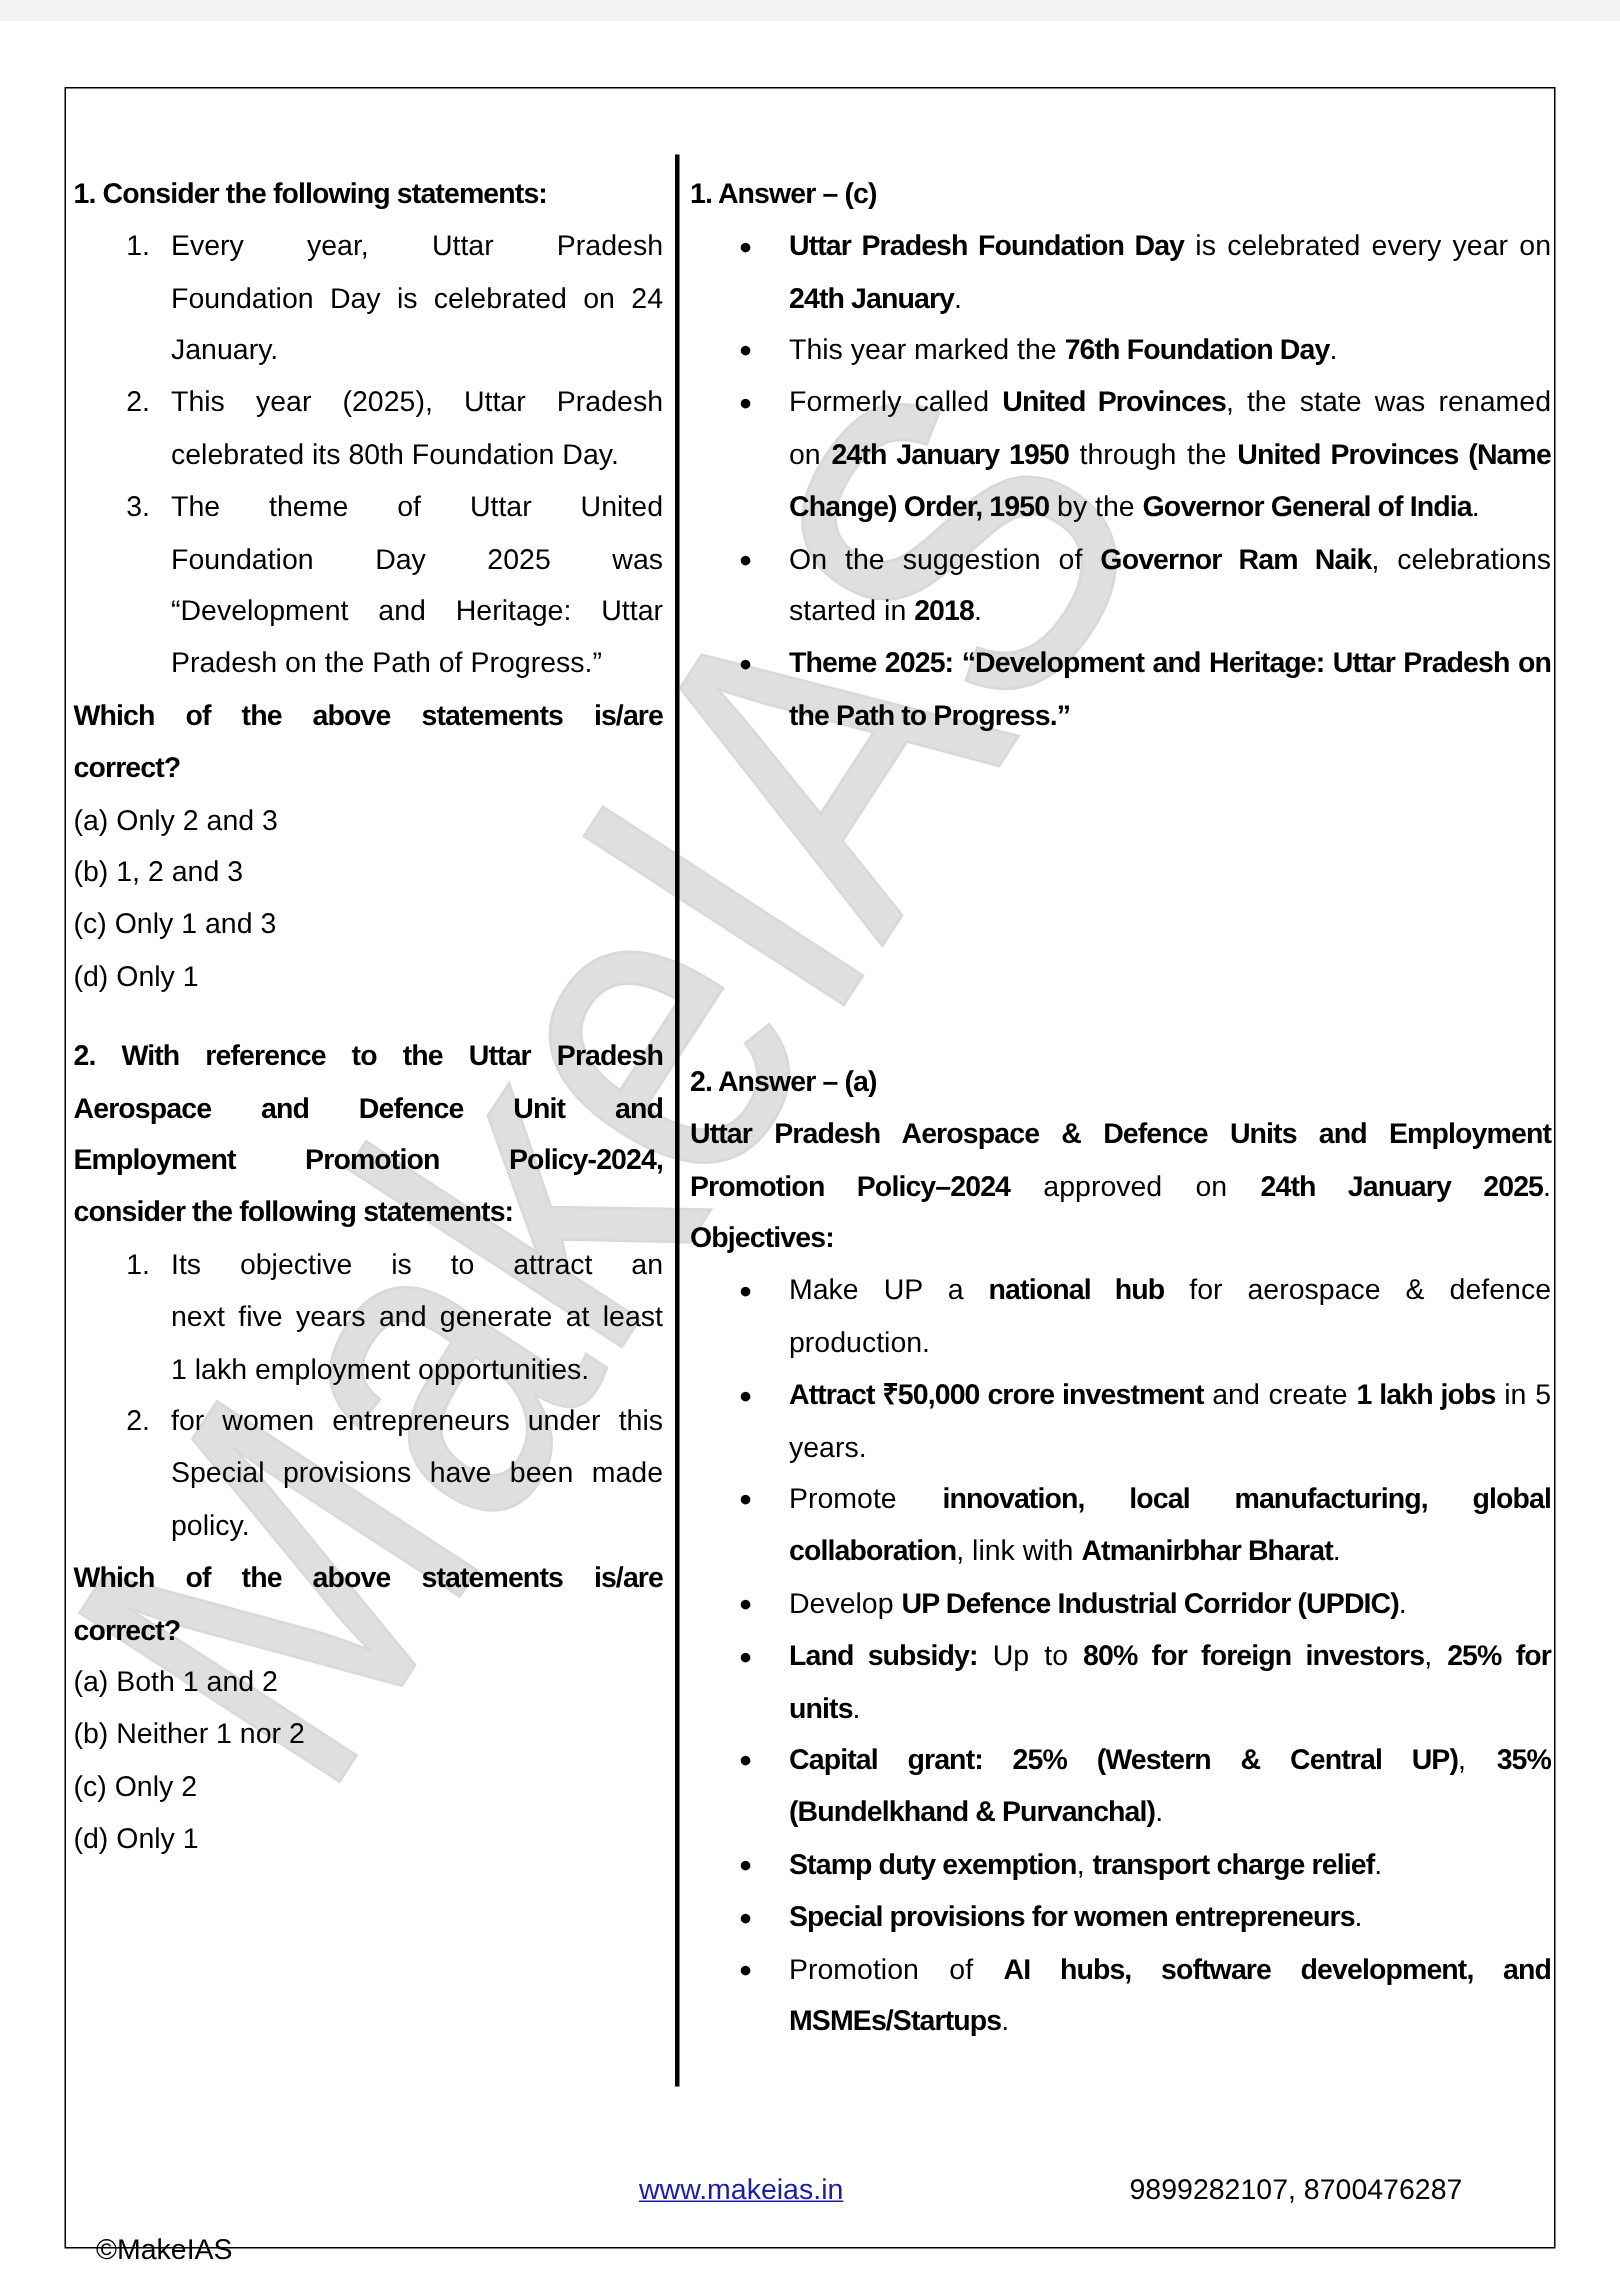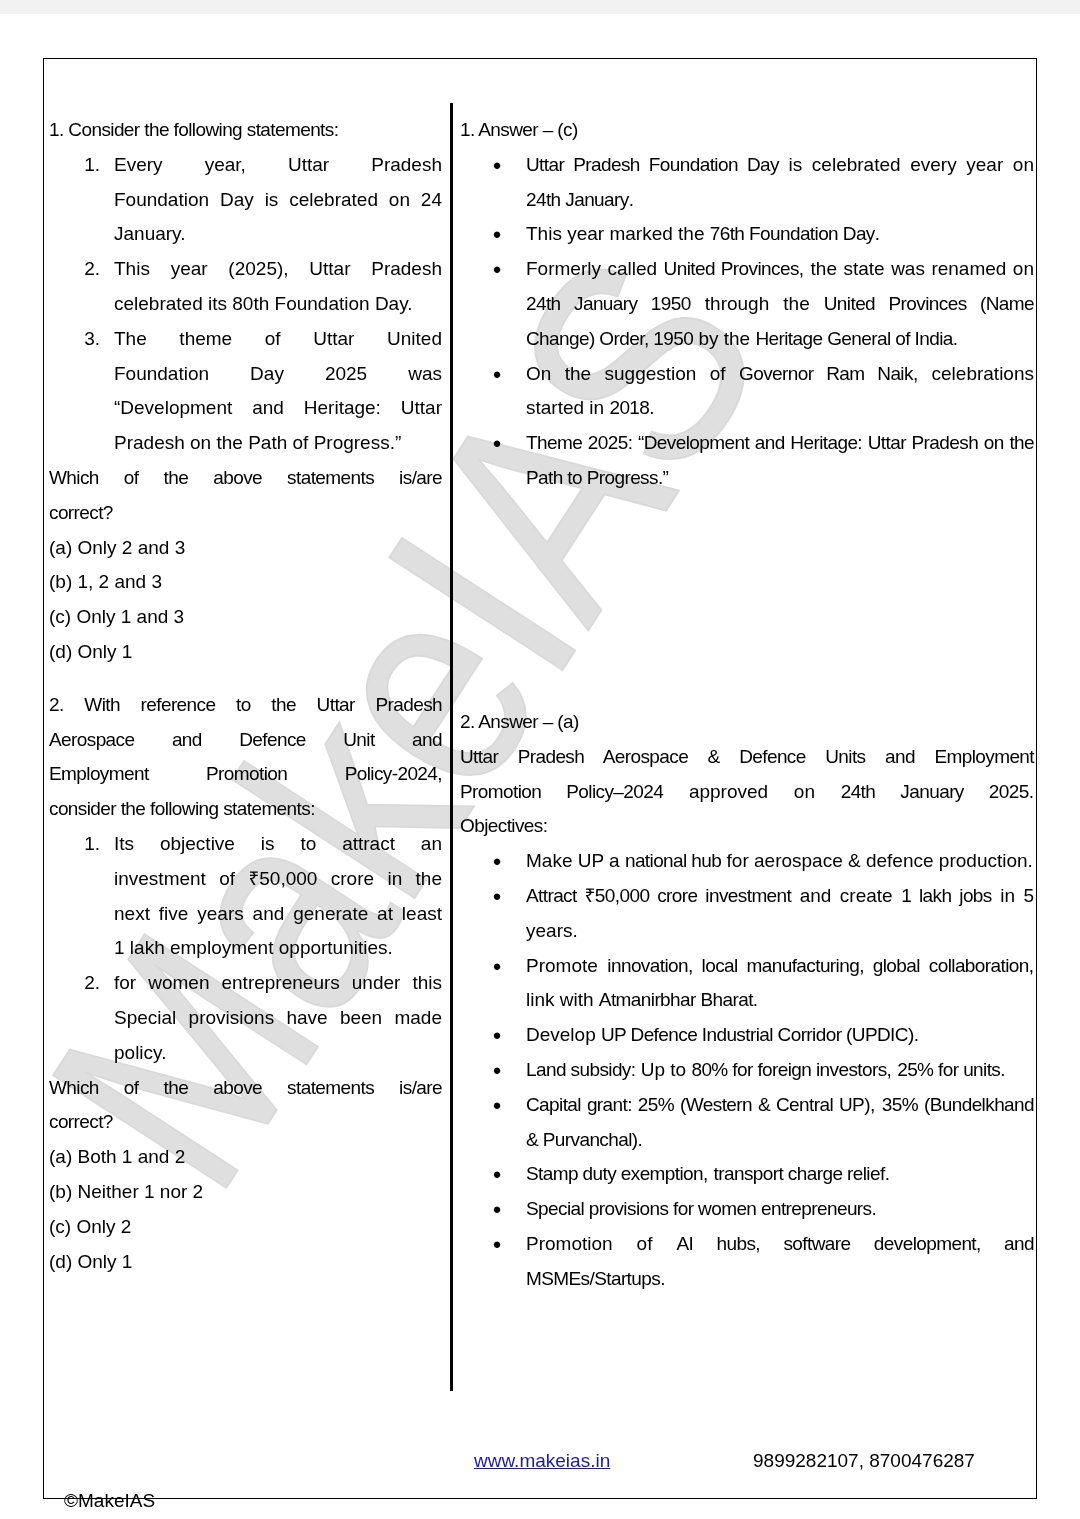--- a/index.html
+++ b/index.html
@@ -5,32 +5,32 @@
   * { box-sizing: border-box; margin: 0; padding: 0; }
   html, body { width: 1080px; height: 1519px; background: #ffffff; overflow: hidden; }
   body { font-family: "Liberation Sans", sans-serif; color: #000; position: relative; }
   .topbar { position: absolute; left: 0; top: 0; width: 1080px; height: 14px; background: #f2f2f2; }
   .page-frame { position: absolute; left: 43px; top: 58px; width: 994px; height: 1441px; border: 1px solid #000; }
   .divider { position: absolute; left: 450px; top: 103px; width: 3px; height: 1288px; background: #000; }
   .watermark { position: absolute; left: 0; top: 0; width: 1080px; height: 1519px; pointer-events: none; z-index: 0; }
   .col { position: absolute; z-index: 1; font-size: 19px; line-height: 34.8px; }
   .col-left { left: 49px; top: 113px; width: 393px; }
   .col-right { left: 460px; top: 113px; width: 574px; }
-  .b { font-weight: normal; letter-spacing: -0.6px; }
+  .b { font-weight: bold; letter-spacing: -0.6px; }
   .stmt { display: flex; }
   .stmt .num { width: 65px; flex: none; text-align: right; padding-right: 14px; }
   .stmt .txt { flex: 1; text-align: justify; }
   .bul { display: flex; }
   .bul .dot { width: 66px; flex: none; text-align: center; padding-left: 8px; font-size: 15px; }
   .bul .txt { flex: 1; text-align: justify; }
   .line-full { text-align: justify; text-align-last: justify; }
   .gap { height: 18px; }
   .footer { position: absolute; top: 1450px; font-size: 19px; z-index: 1; }
   .f-copy { left: 64px; margin-top: 40px; }
-  .f-link { left: 426px; color: #1a0dab; text-decoration: underline; color: #1c1ca8; margin-left: 48px; }
+  .f-link { left: 426px; color: #1a0dab; text-decoration: underline; color: #1c1ca8; }
   .f-phone { left: 753px; }
 </style>
 </head>
 <body>
 
 <div class="topbar"></div>
 <div class="page-frame"></div>
 
 <svg class="watermark" viewBox="0 0 1080 1519">
   <text x="0" y="0" transform="translate(215 1205) rotate(-57)" font-family="Liberation Sans, sans-serif" font-size="300" fill="#d9d9d9" fill-opacity="0.85" stroke="#d9d9d9" stroke-width="2" textLength="1020" lengthAdjust="spacingAndGlyphs">MakeIAS</text>
@@ -82,21 +82,20 @@
         <div class="b line-full">2. With reference to the Uttar Pradesh</div>
         <div class="b line-full">Aerospace and Defence Unit and</div>
         <div class="b line-full">Employment Promotion Policy-2024,</div>
         <div class="b">consider the following statements:</div>
       </div>
     <div id="q2-stmts">
         <div class="stmt">
           <span class="num">1.</span>
           <span class="txt">
             <div class="line-full">Its objective is to attract an</div>
-            <div class="line-full">investment of ₹50,000 crore in the</div>
             <div class="line-full">next five years and generate at least</div>
             <div>1 lakh employment opportunities.</div>
           </span>
         </div>
         <div class="stmt">
           <span class="num">2.</span>
           <span class="txt">
             <div class="line-full">for women entrepreneurs under this</div>
             <div class="line-full">Special provisions have been made</div>
             <div>policy.</div>
@@ -121,21 +120,21 @@
         <div class="bul">
           <span class="dot">●</span>
           <span class="txt"><span class="b">Uttar Pradesh Foundation Day</span><span> is celebrated every year on </span><span class="b">24th January</span><span>.</span></span>
         </div>
         <div class="bul">
           <span class="dot">●</span>
           <span class="txt"><span>This year marked the </span><span class="b">76th Foundation Day</span><span>.</span></span>
         </div>
         <div class="bul">
           <span class="dot">●</span>
-          <span class="txt"><span>Formerly called </span><span class="b">United Provinces</span><span>, the state was renamed on </span><span class="b">24th January 1950</span><span> through the </span><span class="b">United Provinces (Name Change) Order, 1950</span><span> by the </span><span class="b">Heritage General of India</span><span>.</span></span>
+          <span class="txt"><span>Formerly called </span><span class="b">United Provinces</span><span>, the state was renamed on </span><span class="b">24th January 1950</span><span> through the </span><span class="b">United Provinces (Name Change) Order, 1950</span><span> by the </span><span class="b">Governor General of India</span><span>.</span></span>
         </div>
         <div class="bul">
           <span class="dot">●</span>
           <span class="txt"><span>On the suggestion of </span><span class="b">Governor Ram Naik</span><span>, celebrations started in </span><span class="b">2018</span><span>.</span></span>
         </div>
         <div class="bul">
           <span class="dot">●</span>
           <span class="txt"><span class="b">Theme 2025: “Development and Heritage: Uttar Pradesh on the Path to Progress.”</span></span>
         </div>
       </div>

